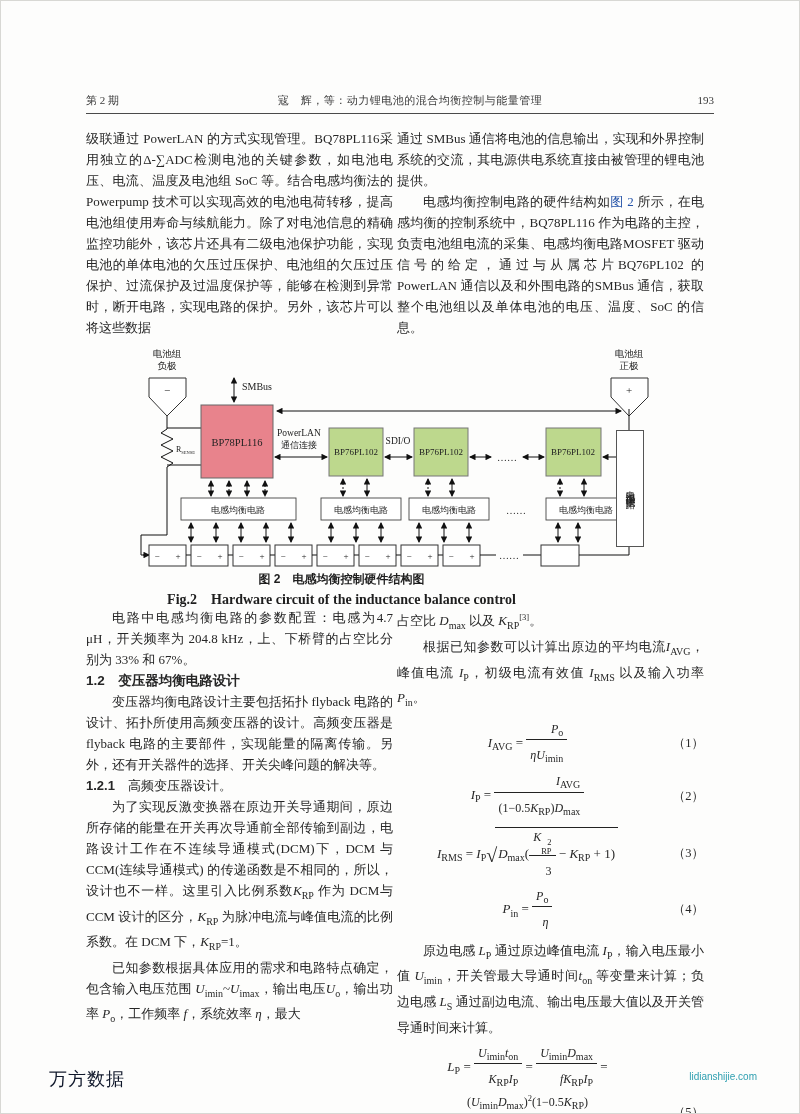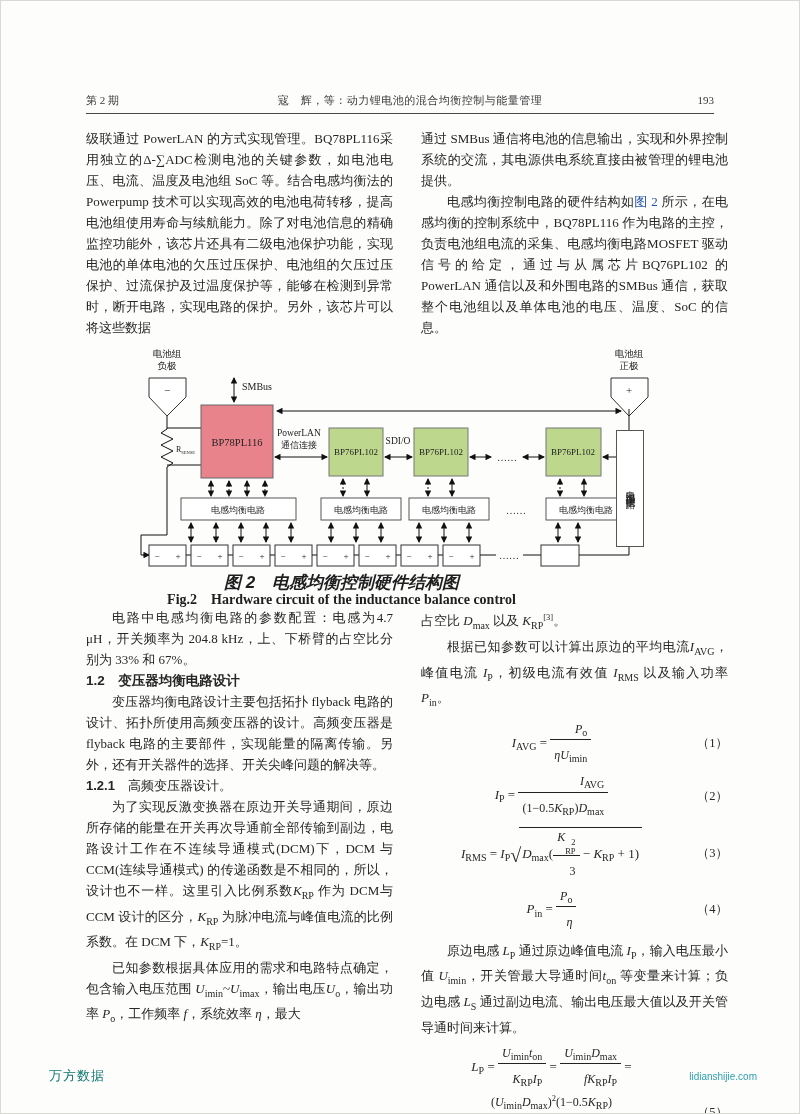--- a/index.html
+++ b/index.html
@@ -5,21 +5,21 @@
   html,body{margin:0;padding:0;background:#eee;}
   .page{position:relative;width:800px;height:1114px;margin:0 auto;background:#fdfdfc;
         border:1px solid #d8d8d4;box-sizing:border-box;overflow:hidden;
         font-family:"Liberation Serif","DejaVu Serif",serif;color:#262626;}
   .hdr{position:absolute;top:92px;left:85px;right:85px;display:flex;align-items:baseline;
        font-size:11px;color:#3a3a3a;}
   .hdr .issue{flex:0 0 80px;}
   .hdr .title{flex:1;text-align:center;letter-spacing:.5px;}
   .hdr .pno{flex:0 0 60px;text-align:right;}
   .rule{position:absolute;top:112px;left:85px;right:85px;border-top:1.2px solid #4a4a4a;}
-  .cols{position:absolute;left:85px;right:85px;display:flex;gap:28px;}
+  .cols{position:absolute;left:85px;right:85px;display:flex;gap:4px;}
   .cols-top{top:127px;}
   .cols-bottom{top:606px;}
   .col{width:307px;flex:0 0 307px;font-size:13px;line-height:21px;text-align:justify;
        text-justify:inter-ideograph;}
   .col p{margin:0;}
   .ind{text-indent:2em;}
   .h2{font-family:"Liberation Sans","DejaVu Sans",sans-serif;font-weight:bold;
       font-size:13.5px;margin:4px 0 3px 0;}
   .h3line{margin:2px 0;}
   .h3no{font-weight:bold;font-family:"Liberation Sans",sans-serif;}
@@ -45,24 +45,24 @@
   .eq5 .body .l2{margin-top:4px;}
   .eq5 .eq-n{align-self:flex-end;padding-bottom:16px;}
   
   .figure{position:absolute;top:344px;left:0;width:681px;height:264px;}
   .fig-svg{position:absolute;left:70px;top:0;}
   .protect{position:absolute;left:615px;top:85px;width:26px;height:115px;border:1px solid #555;
            background:#fff;display:flex;align-items:center;justify-content:center;
            writing-mode:vertical-rl;text-orientation:upright;font-size:9.5px;letter-spacing:1.5px;
            color:#222;}
   .cap1{position:absolute;left:0;right:0;top:226px;text-align:center;font-weight:bold;
-        font-size:17px;font-family:"Liberation Sans",sans-serif;color:#1e1e1e;font-style:italic;}
+        font-size:12px;font-family:"Liberation Sans",sans-serif;color:#1e1e1e;}
   .cap2{position:absolute;left:0;right:0;top:246px;text-align:center;font-weight:bold;
         font-size:14px;color:#1e1e1e;}
-  .wm{position:absolute;left:48px;top:1066px;font-size:13px;color:#0f766e;letter-spacing:1px;}
+  .wm{position:absolute;left:48px;top:1066px;font-size:18px;color:#0f172a;letter-spacing:1px;}
   .site{position:absolute;right:42px;top:1070px;font-size:10px;color:#2f9fb0;
         font-family:"Liberation Sans",sans-serif;}
   svg text{font-family:"Liberation Serif",serif;fill:#222;}
 </style>
 </head>
 <body>
 
 <div class="page">
 
   <div class="hdr">

